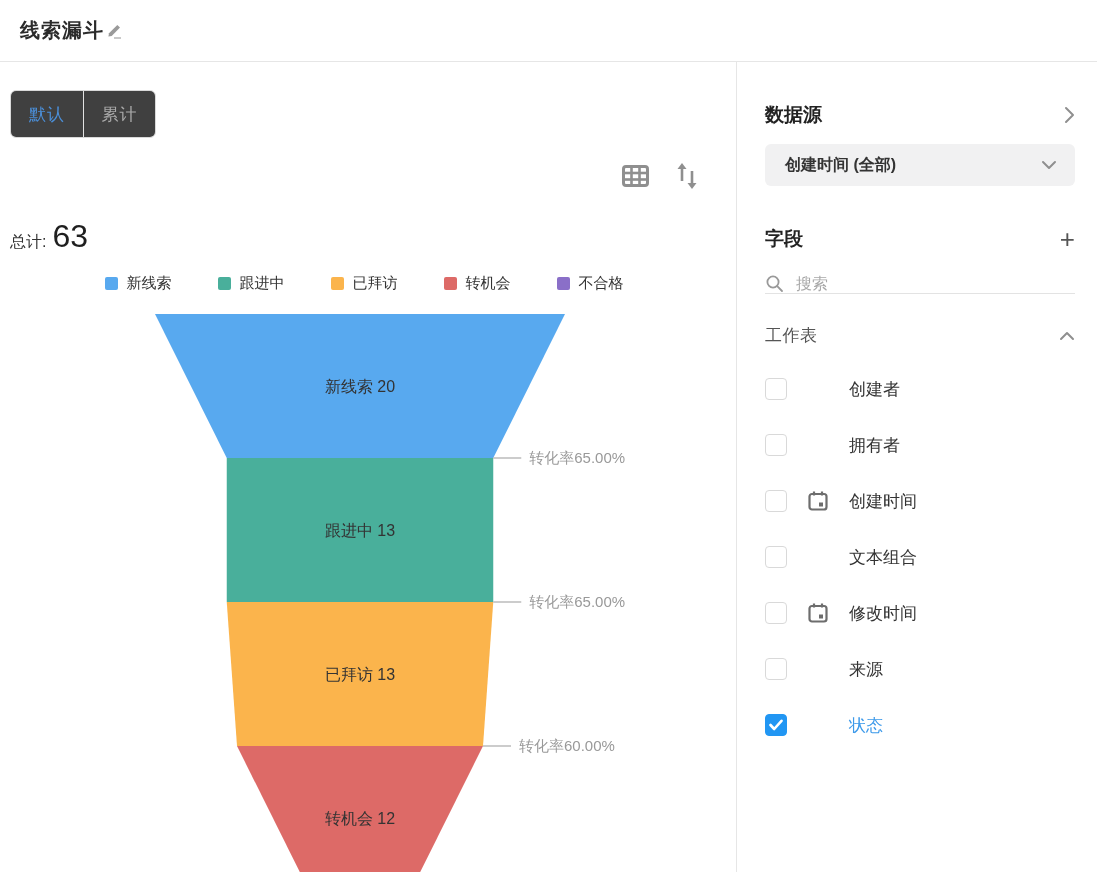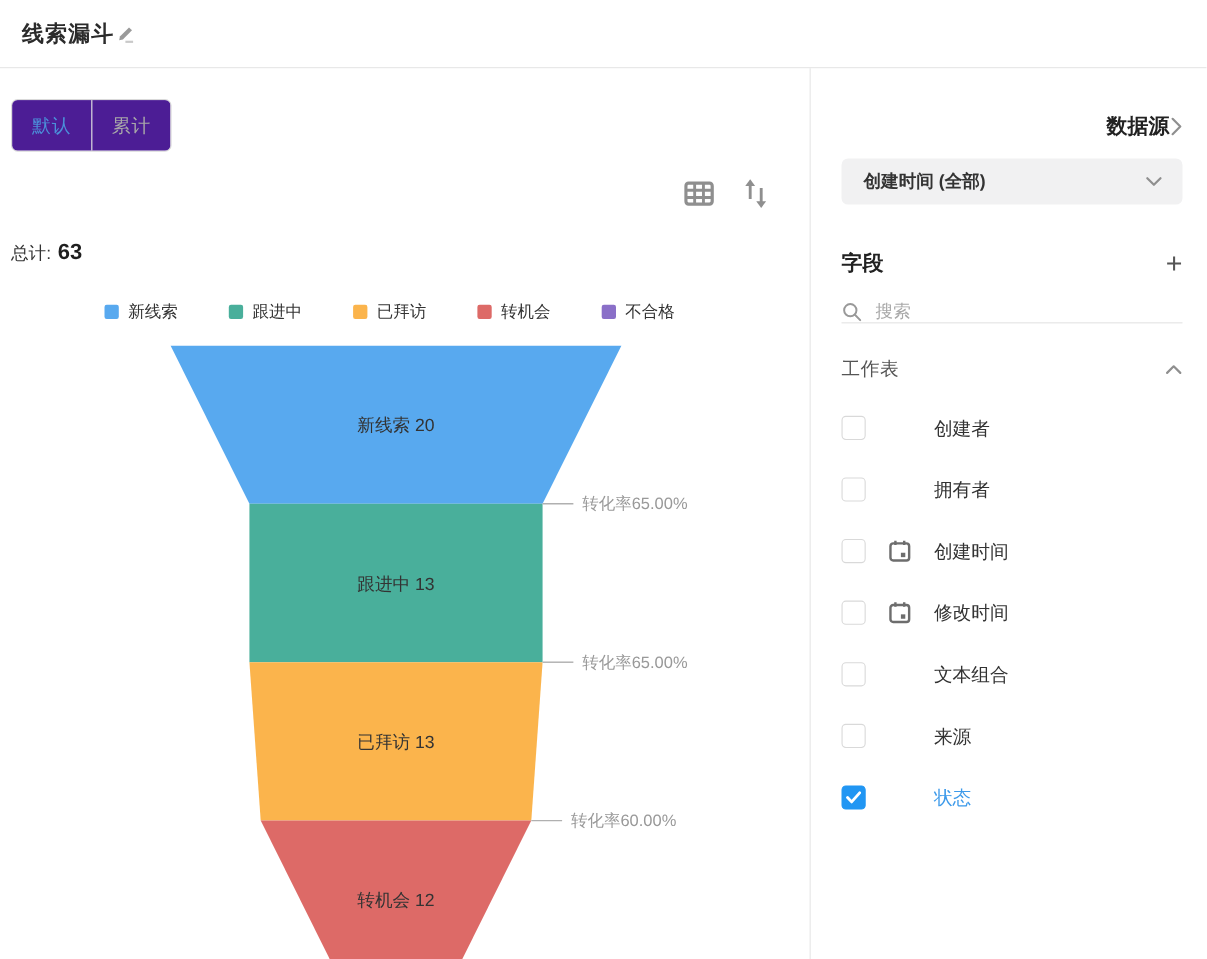--- a/index.html
+++ b/index.html
@@ -13,48 +13,48 @@
   .edit-ic { display:inline-flex; cursor:pointer; }
 
   
   .content { display:flex; height:810px; }
   .main { width:737px; position:relative; border-right:1px solid #e6e6e6; }
   .sidebar { flex:1; padding:0 22px 0 28px; overflow:hidden; }
 
   
   .segmented { position:absolute; left:10px; top:28px; display:flex; height:48px;
     border:1px solid #d9d9d9; border-radius:6px; overflow:hidden; background:#fff; }
-  .segmented button { width:72px; border:none; background:#4c1d95; font-size:17px;
+  .segmented button { width:72px; border:none; background:#404040; font-size:17px;
     font-family:inherit; cursor:pointer; color:#a9a9a9; letter-spacing:1px; }
   .segmented button.active { color:#4b8fd9; }
   .segmented button + button { border-left:1px solid #e2e2e2; }
   .toolbar-icons { position:absolute; left:622px; top:100px; display:flex; gap:26px;
     align-items:center; }
   .tb-ic { display:inline-flex; cursor:pointer; }
 
   .total-line { position:absolute; left:10px; top:156px; display:flex;
     align-items:baseline; gap:6px; }
   .total-label { font-size:16px; color:#333; }
-  .total-num { font-size:20px; font-weight:bold; color:#1f1f1f; }
-
-  
-  .legend { position:absolute; left:4px; top:212px; width:700px; display:flex;
+  .total-num { font-size:32px; font-weight:normal; color:#1f1f1f; }
+
+  
+  .legend { position:absolute; left:14px; top:212px; width:700px; display:flex;
     justify-content:center; gap:46px; }
   .lg-item { display:flex; align-items:center; gap:9px; cursor:pointer; }
   .lg-item .sw { width:13px; height:13px; border-radius:2px; display:inline-block; }
   .lg-item .lg-t { font-size:15px; color:#333; }
 
   
   .funnel-wrap { position:absolute; left:0; top:252px; width:737px; height:620px; }
   .funnel-wrap svg { display:block; }
 
   
   .side-row { display:flex; align-items:center; justify-content:space-between; }
   .side-h { font-size:19px; font-weight:bold; color:#222; }
-  .row-ds { margin-top:40px;justify-content:flex-end; }
+  .row-ds { margin-top:40px; }
   .dropdown { margin-top:16px; height:42px; background:#f1f1f2; border-radius:6px;
     display:flex; align-items:center; justify-content:space-between;
     padding:0 18px 0 20px; cursor:pointer; }
   .dropdown .dd-t { font-size:16px; font-weight:bold; color:#333; }
   .row-fields { margin-top:40px; }
   .plus-ic { font-size:26px; font-weight:300; color:#555; line-height:20px; cursor:pointer; }
   .search-box { margin-top:22px; display:flex; align-items:flex-end; gap:12px;
     border-bottom:1px solid #e3e3e3; }
   .search-box input { border:none; outline:none; flex:1; font-size:16px;
     font-family:inherit; color:#333; background:transparent; }
@@ -230,38 +230,38 @@
               <rect x="2.5" y="4" width="17" height="15.5" rx="2.5" fill="none" stroke="#6d6d6d" stroke-width="2.2"></rect>
               <line x1="7" y1="1.5" x2="7" y2="5.5" stroke="#6d6d6d" stroke-width="2.2"></line>
               <line x1="15" y1="1.5" x2="15" y2="5.5" stroke="#6d6d6d" stroke-width="2.2"></line>
               <rect x="12" y="12.5" width="4" height="4" fill="#6d6d6d"></rect>
             </svg>
           </span>
           <span class="f-label">创建时间</span>
         </div>
         <div class="f-row">
           <span class="cb"></span>
+          <span class="f-icon"></span>
+          <span class="f-label">文本组合</span>
+        </div>
+        <div class="f-row">
+          <span class="cb"></span>
           <span class="f-icon">
             <svg width="22" height="22" viewBox="0 0 22 22">
               <rect x="2.5" y="4" width="17" height="15.5" rx="2.5" fill="none" stroke="#6d6d6d" stroke-width="2.2"></rect>
               <line x1="7" y1="1.5" x2="7" y2="5.5" stroke="#6d6d6d" stroke-width="2.2"></line>
               <line x1="15" y1="1.5" x2="15" y2="5.5" stroke="#6d6d6d" stroke-width="2.2"></line>
               <rect x="12" y="12.5" width="4" height="4" fill="#6d6d6d"></rect>
             </svg>
           </span>
           <span class="f-label">修改时间</span>
         </div>
         <div class="f-row">
           <span class="cb"></span>
           <span class="f-icon"></span>
-          <span class="f-label">文本组合</span>
-        </div>
-        <div class="f-row">
-          <span class="cb"></span>
-          <span class="f-icon"></span>
           <span class="f-label">来源</span>
         </div>
         <div class="f-row">
           <span class="cb checked">
             <svg width="14" height="12" viewBox="0 0 14 12">
               <polyline points="1.5,6 5.2,10 12.5,1.8" fill="none" stroke="#fff" stroke-width="2.6" stroke-linecap="round" stroke-linejoin="round"></polyline>
             </svg>
           </span>
           <span class="f-icon"></span>
           <span class="f-label hl">状态</span>

